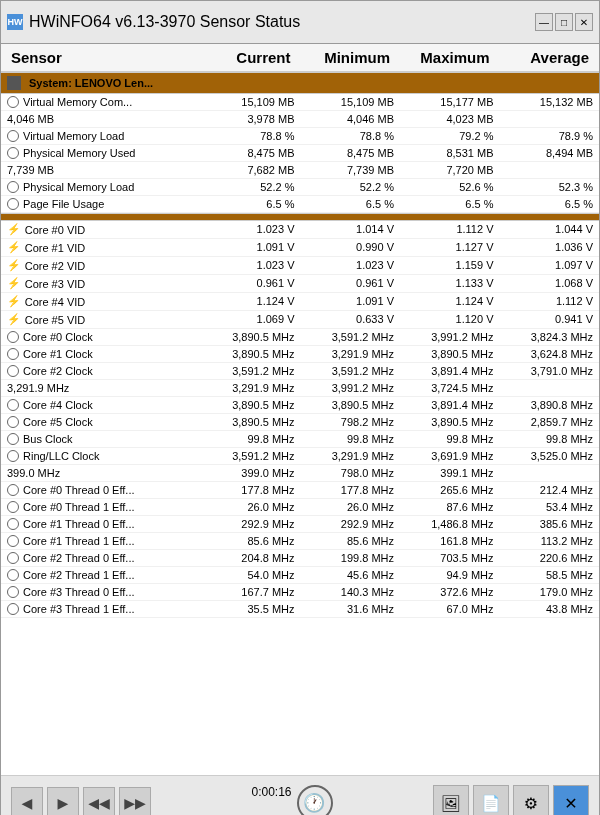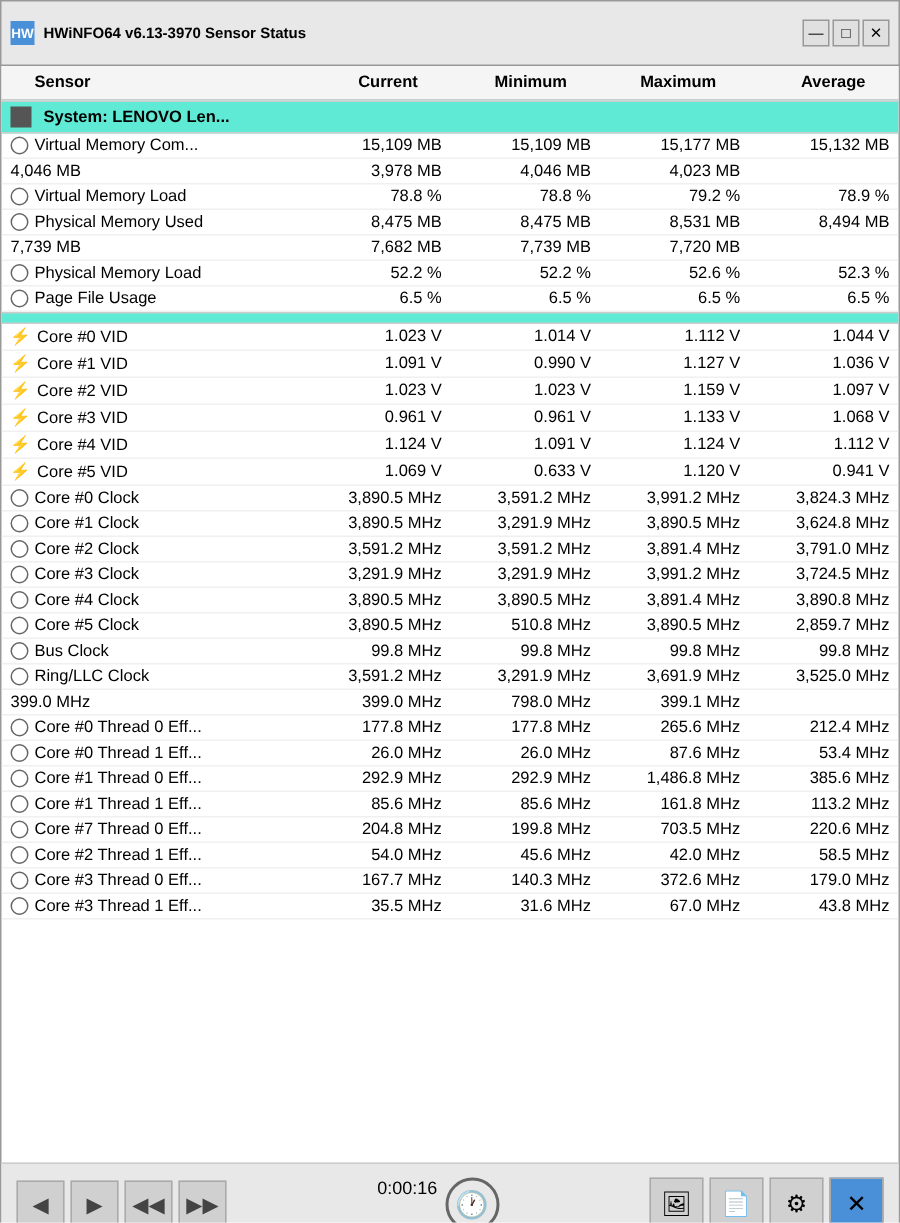--- a/index.html
+++ b/index.html
@@ -26,22 +26,22 @@
       gap: 6px;
     }
     .title-icon {
       width: 16px;
       height: 16px;
       background: #4a90d9;
       display: flex; align-items: center; justify-content: center;
       font-size: 9px; color: white; font-weight: bold;
     }
     .title-text {
-      font-size: 10px;
-      font-weight: bold;
+      font-size: 16px;
+      font-weight: normal;
     }
     .title-controls {
       display: flex;
       gap: 2px;
     }
     .title-btn {
       width: 18px; height: 18px;
       border: 1px solid #999;
       background: #e0e0e0;
       display: flex; align-items: center; justify-content: center;
@@ -60,23 +60,23 @@
     }
 
     .table-header {
       display: grid;
       grid-template-columns: 200px 1fr 1fr 1fr 1fr;
       background: #f5f5f5;
       border-bottom: 1px solid #ccc;
       padding: 2px 0;
     }
     .table-header .col {
-      padding: 3px 22px;
+      padding: 3px 10px;
       font-weight: bold;
-      font-size: 11px;
+      font-size: 15px;
       text-align: right;
     }
     .table-header .col:first-child {
       text-align: left;
     }
 
     .table-row {
       display: grid;
       grid-template-columns: 200px 1fr 1fr 1fr 1fr;
       border-bottom: 1px solid #f0f0f0;
@@ -92,21 +92,21 @@
     .table-row .cell:first-child {
       text-align: left;
       display: flex;
       align-items: center;
       gap: 4px;
     }
 
     .section-header {
       display: grid;
       grid-template-columns: 200px 1fr 1fr 1fr 1fr;
-      background: #5eead4;
+      background: #a16207;
       border-top: 1px solid #ccc;
       border-bottom: 1px solid #ccc;
     }
     .section-header .cell {
       padding: 3px 6px;
       font-weight: bold;
       font-size: 11px;
       display: flex;
       align-items: center;
       gap: 4px;
@@ -356,24 +356,20 @@
           <div class="cell">
             <span style="display:inline-block;width:12px;height:12px;border:1.5px solid #666;border-radius:50%;background:white;flex-shrink:0;"></span>
             <span>Core #2 Clock</span>
           </div>
           <div class="cell">3,591.2 MHz</div>
           <div class="cell">3,591.2 MHz</div>
           <div class="cell">3,891.4 MHz</div>
           <div class="cell">3,791.0 MHz</div>
         </div>
         <div class="table-row">
-          <div class="cell">
-            <span style="display:inline-block;width:12px;height:12px;border:1.5px solid #666;border-radius:50%;background:white;flex-shrink:0;"></span>
-            <span>Core #3 Clock</span>
-          </div>
           <div class="cell">3,291.9 MHz</div>
           <div class="cell">3,291.9 MHz</div>
           <div class="cell">3,991.2 MHz</div>
           <div class="cell">3,724.5 MHz</div>
         </div>
         <div class="table-row">
           <div class="cell">
             <span style="display:inline-block;width:12px;height:12px;border:1.5px solid #666;border-radius:50%;background:white;flex-shrink:0;"></span>
             <span>Core #4 Clock</span>
           </div>
@@ -381,21 +377,21 @@
           <div class="cell">3,890.5 MHz</div>
           <div class="cell">3,891.4 MHz</div>
           <div class="cell">3,890.8 MHz</div>
         </div>
         <div class="table-row">
           <div class="cell">
             <span style="display:inline-block;width:12px;height:12px;border:1.5px solid #666;border-radius:50%;background:white;flex-shrink:0;"></span>
             <span>Core #5 Clock</span>
           </div>
           <div class="cell">3,890.5 MHz</div>
-          <div class="cell">510.8 MHz</div>
+          <div class="cell">798.2 MHz</div>
           <div class="cell">3,890.5 MHz</div>
           <div class="cell">2,859.7 MHz</div>
         </div>
         <div class="table-row">
           <div class="cell">
             <span style="display:inline-block;width:12px;height:12px;border:1.5px solid #666;border-radius:50%;background:white;flex-shrink:0;"></span>
             <span>Bus Clock</span>
           </div>
           <div class="cell">99.8 MHz</div>
           <div class="cell">99.8 MHz</div>
@@ -454,35 +450,35 @@
             <span>Core #1 Thread 1 Eff...</span>
           </div>
           <div class="cell">85.6 MHz</div>
           <div class="cell">85.6 MHz</div>
           <div class="cell">161.8 MHz</div>
           <div class="cell">113.2 MHz</div>
         </div>
         <div class="table-row">
           <div class="cell">
             <span style="display:inline-block;width:12px;height:12px;border:1.5px solid #666;border-radius:50%;background:white;flex-shrink:0;"></span>
-            <span>Core #7 Thread 0 Eff...</span>
+            <span>Core #2 Thread 0 Eff...</span>
           </div>
           <div class="cell">204.8 MHz</div>
           <div class="cell">199.8 MHz</div>
           <div class="cell">703.5 MHz</div>
           <div class="cell">220.6 MHz</div>
         </div>
         <div class="table-row">
           <div class="cell">
             <span style="display:inline-block;width:12px;height:12px;border:1.5px solid #666;border-radius:50%;background:white;flex-shrink:0;"></span>
             <span>Core #2 Thread 1 Eff...</span>
           </div>
           <div class="cell">54.0 MHz</div>
           <div class="cell">45.6 MHz</div>
-          <div class="cell">42.0 MHz</div>
+          <div class="cell">94.9 MHz</div>
           <div class="cell">58.5 MHz</div>
         </div>
         <div class="table-row">
           <div class="cell">
             <span style="display:inline-block;width:12px;height:12px;border:1.5px solid #666;border-radius:50%;background:white;flex-shrink:0;"></span>
             <span>Core #3 Thread 0 Eff...</span>
           </div>
           <div class="cell">167.7 MHz</div>
           <div class="cell">140.3 MHz</div>
           <div class="cell">372.6 MHz</div>

